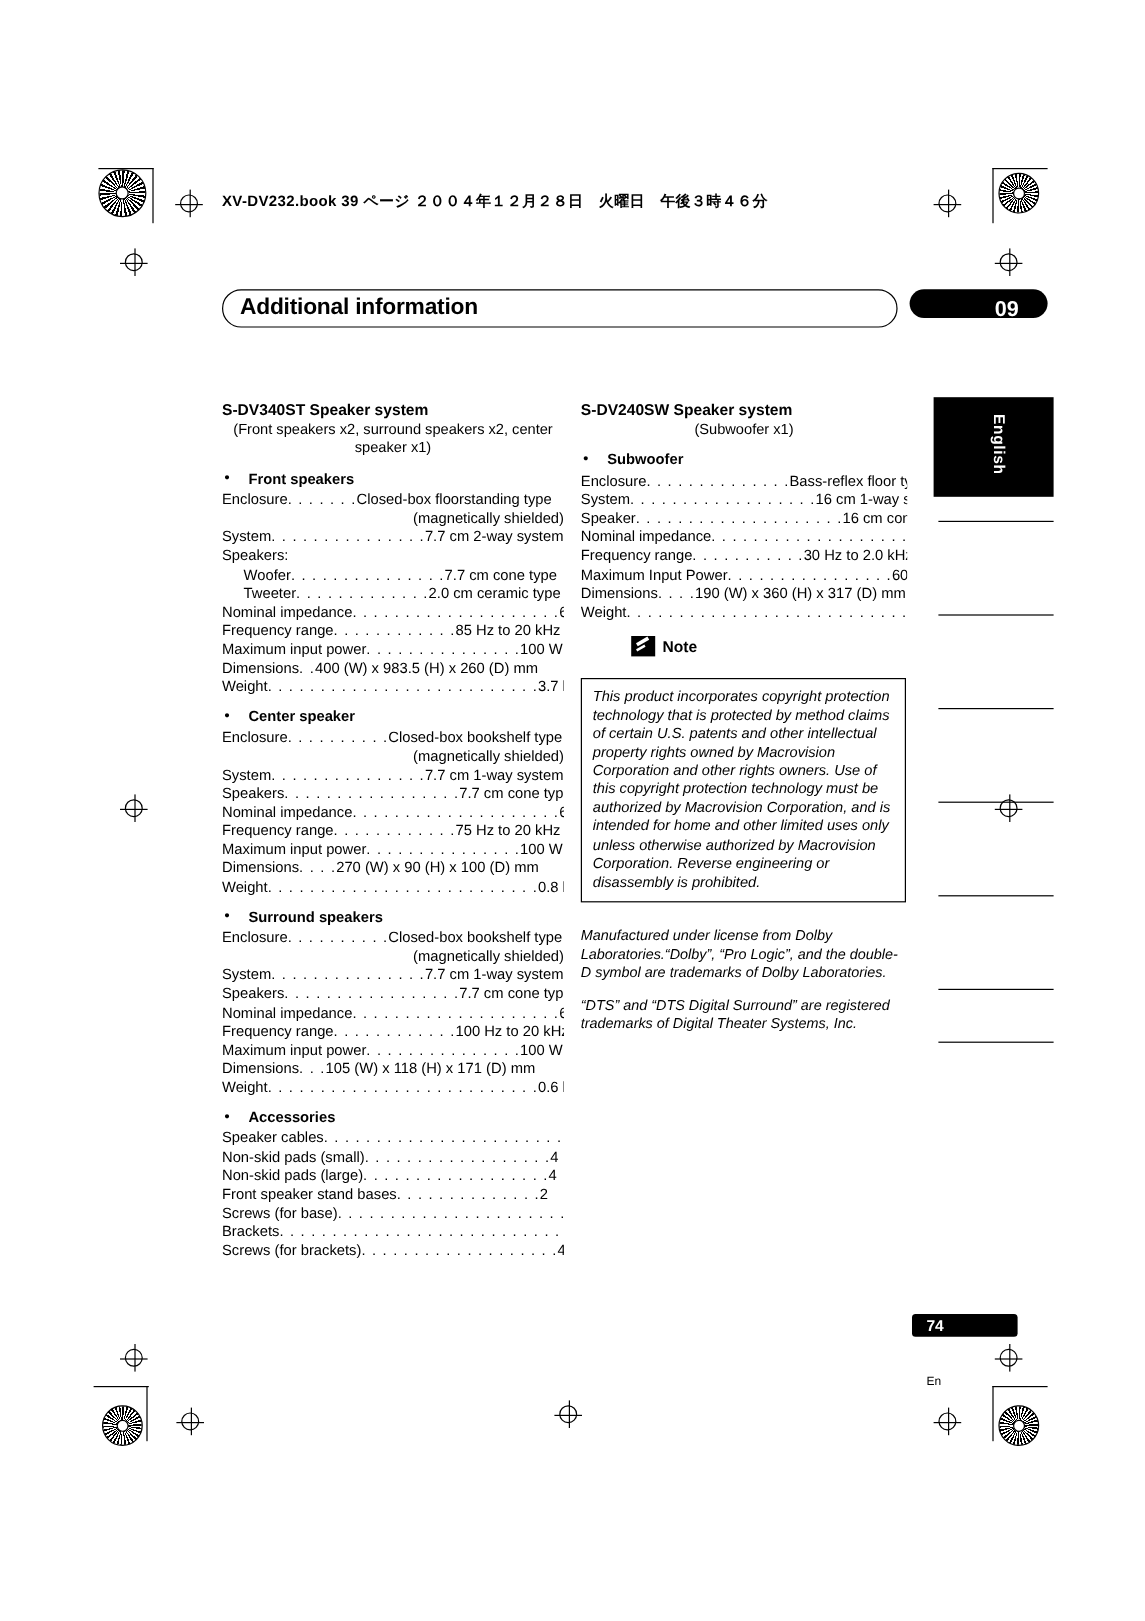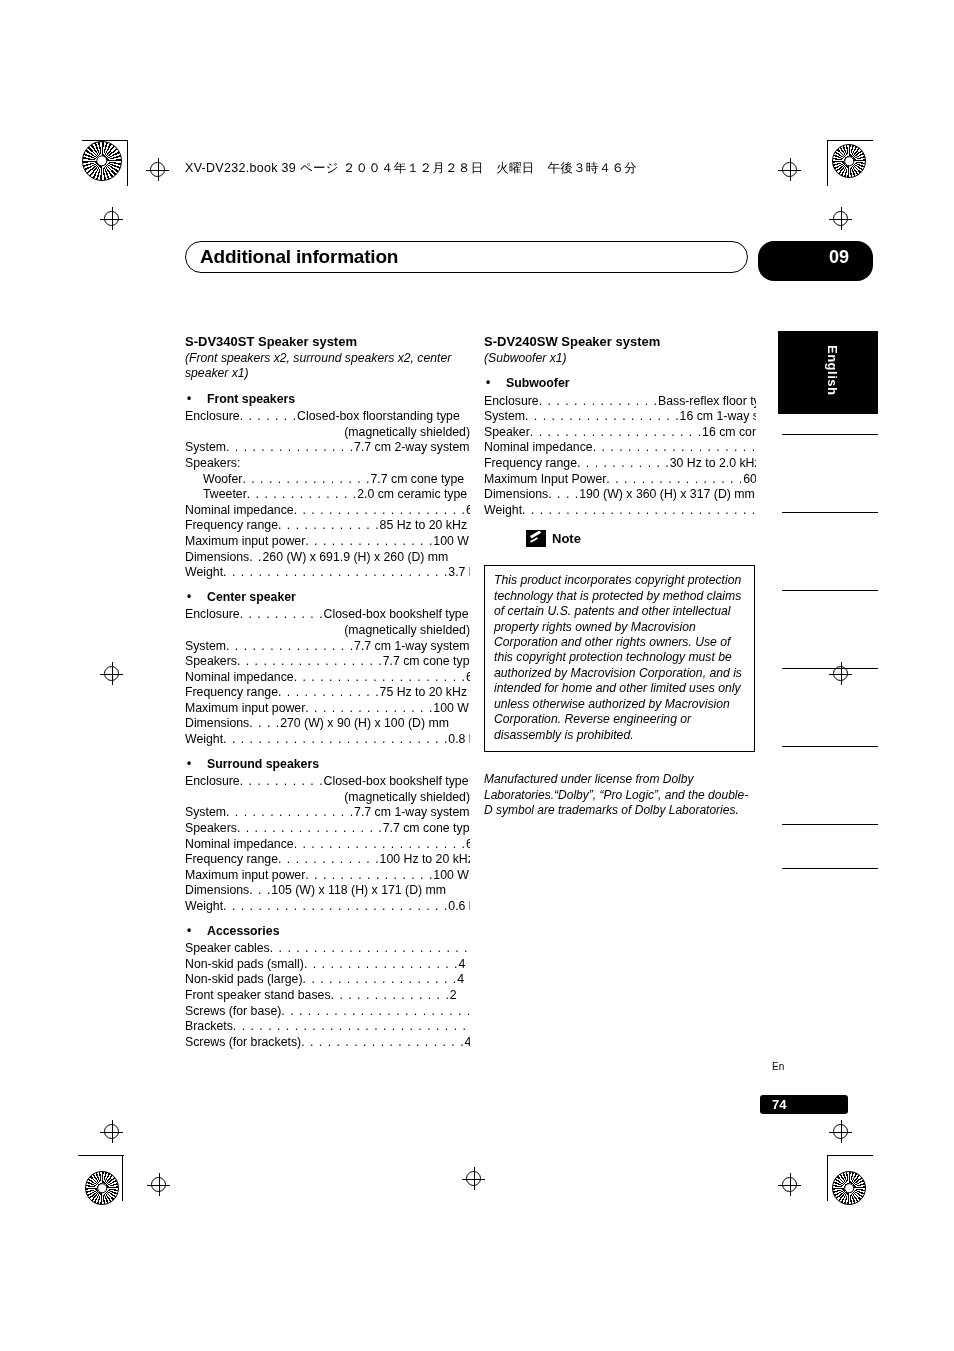--- a/index.html
+++ b/index.html
@@ -59,20 +59,21 @@
   }
 
   
   .print-line {
     position: absolute;
     left: 185px;
     top: 160px;
     font-size: 12.5px;
     letter-spacing: 0.3px;
     white-space: nowrap;
+    font-weight: bold;
   }
 
   
   .chapter-bar {
     position: absolute;
     left: 185px;
     top: 241px;
     width: 563px;
     height: 32px;
     border: 1.2px solid #000;
@@ -85,21 +86,21 @@
     top: 246px;
     font-size: 19px;
     font-weight: bold;
     letter-spacing: -0.2px;
   }
   .chapter-num {
     position: absolute;
     left: 758px;
     top: 241px;
     width: 115px;
-    height: 40px;
+    height: 24px;
     background: #000;
     border-radius: 16px;
   }
   .chapter-num span {
     position: absolute;
     right: 24px;
     top: 6px;
     color: #fff;
     font-size: 18px;
     font-weight: bold;
@@ -141,24 +142,24 @@
   }
   .col-left { left: 185px; top: 330px; width: 285px; }
   .col-right { left: 484px; top: 330px; width: 272px; }
 
   .sec-head {
     font-weight: bold;
     font-size: 13px;
     margin: 4px 0 1px 0;
   }
   .sec-sub {
-    font-style: italic;
     font-size: 12.2px;
     margin: 0 0 10px 0;
     line-height: 15.5px;
+    text-align: center;
   }
   .bullet-head {
     font-weight: bold;
     font-size: 12.3px;
     margin: 9px 0 2px 0;
     padding-left: 22px;
     position: relative;
   }
   .bullet-head::before {
     content: "\2022";
@@ -273,21 +274,21 @@
     color: #fff;
     font-size: 13px;
     font-weight: bold;
     position: absolute;
     left: 12px;
     top: 2px;
   }
   .page-lang {
     position: absolute;
     left: 772px;
-    top: 1061px;
+    top: 1146px;
     font-size: 10px;
   }
 </style>
 </head>
 <body>
 
 <div class="starburst" style="left:82px; top:141px;"></div>
 <div class="starburst sm" style="left:832px; top:144px;"></div>
 <div class="starburst sm" style="left:85px; top:1171px;"></div>
 <div class="starburst sm" style="left:832px; top:1171px;"></div>
@@ -372,21 +373,21 @@
       <div class="bullet-head">Front speakers</div>
       <div class="spec-row"><span class="lbl">Enclosure</span><span class="dots">. . . . . . .</span><span class="val">Closed-box floorstanding type</span></div>
       <div class="right-row">(magnetically shielded)</div>
       <div class="spec-row"><span class="lbl">System</span><span class="dots">. . . . . . . . . . . . . . .</span><span class="val">7.7 cm 2-way system</span></div>
       <div class="plain-row">Speakers:</div>
       <div class="spec-row indent"><span class="lbl">Woofer</span><span class="dots">. . . . . . . . . . . . . . .</span><span class="val">7.7 cm cone type</span></div>
       <div class="spec-row indent"><span class="lbl">Tweeter</span><span class="dots">. . . . . . . . . . . . .</span><span class="val">2.0 cm ceramic type</span></div>
       <div class="spec-row"><span class="lbl">Nominal impedance</span><span class="dots">. . . . . . . . . . . . . . . . . . . .</span><span class="val">6 Ω</span></div>
       <div class="spec-row"><span class="lbl">Frequency range</span><span class="dots">. . . . . . . . . . . .</span><span class="val">85 Hz to 20 kHz</span></div>
       <div class="spec-row"><span class="lbl">Maximum input power</span><span class="dots">. . . . . . . . . . . . . . .</span><span class="val">100 W</span></div>
-      <div class="spec-row"><span class="lbl">Dimensions</span><span class="dots">. .</span><span class="val">260 (W) x 691.9 (H) x 260 (D) mm</span></div>
+      <div class="spec-row"><span class="lbl">Dimensions</span><span class="dots">. .</span><span class="val">400 (W) x 983.5 (H) x 260 (D) mm</span></div>
       <div class="spec-row"><span class="lbl">Weight</span><span class="dots">. . . . . . . . . . . . . . . . . . . . . . . . . .</span><span class="val">3.7 kg</span></div>
       <div class="bullet-head">Center speaker</div>
       <div class="spec-row"><span class="lbl">Enclosure</span><span class="dots">. . . . . . . . . .</span><span class="val">Closed-box bookshelf type</span></div>
       <div class="right-row">(magnetically shielded)</div>
       <div class="spec-row"><span class="lbl">System</span><span class="dots">. . . . . . . . . . . . . . .</span><span class="val">7.7 cm 1-way system</span></div>
       <div class="spec-row"><span class="lbl">Speakers</span><span class="dots">. . . . . . . . . . . . . . . . .</span><span class="val">7.7 cm cone type</span></div>
       <div class="spec-row"><span class="lbl">Nominal impedance</span><span class="dots">. . . . . . . . . . . . . . . . . . . .</span><span class="val">6 Ω</span></div>
       <div class="spec-row"><span class="lbl">Frequency range</span><span class="dots">. . . . . . . . . . . .</span><span class="val">75 Hz to 20 kHz</span></div>
       <div class="spec-row"><span class="lbl">Maximum input power</span><span class="dots">. . . . . . . . . . . . . . .</span><span class="val">100 W</span></div>
       <div class="spec-row"><span class="lbl">Dimensions</span><span class="dots">. . . .</span><span class="val">270 (W) x 90 (H) x 100 (D) mm</span></div>
@@ -428,18 +429,19 @@
     </div>
 
   <div class="note-head">
     <span class="note-icon"></span>
     <span class="note-title">Note</span>
   </div>
 
   <div class="legal-box second">This product incorporates copyright protection technology that is protected by method claims of certain U.S. patents and other intellectual property rights owned by Macrovision Corporation and other rights owners. Use of this copyright protection technology must be authorized by Macrovision Corporation, and is intended for home and other limited uses only unless otherwise authorized by Macrovision Corporation. Reverse engineering or disassembly is prohibited.</div>
 
   <div class="trademark-para">Manufactured under license from Dolby Laboratories.“Dolby”, “Pro Logic”, and the double-D symbol are trademarks of Dolby Laboratories.</div>
+  <div class="trademark-para second">“DTS” and “DTS Digital Surround” are registered trademarks of Digital Theater Systems, Inc.</div>
 </div>
 
 <div class="page-badge">
   <span>74</span>
 </div>
 <div class="page-lang">En</div>
 
 </body></html>

